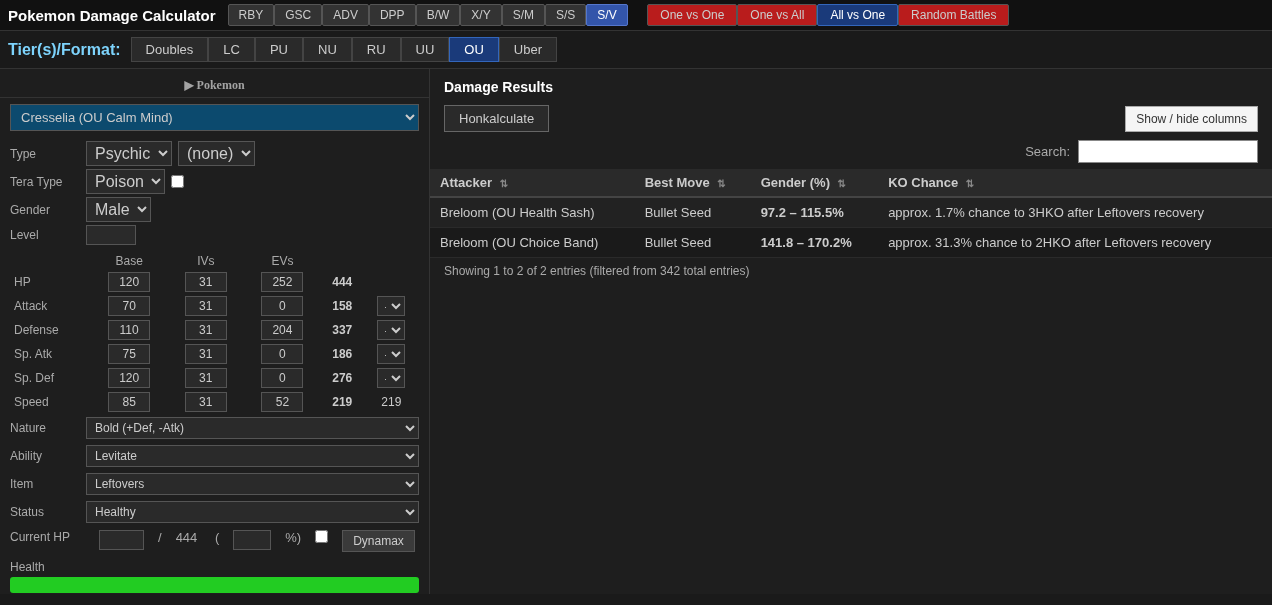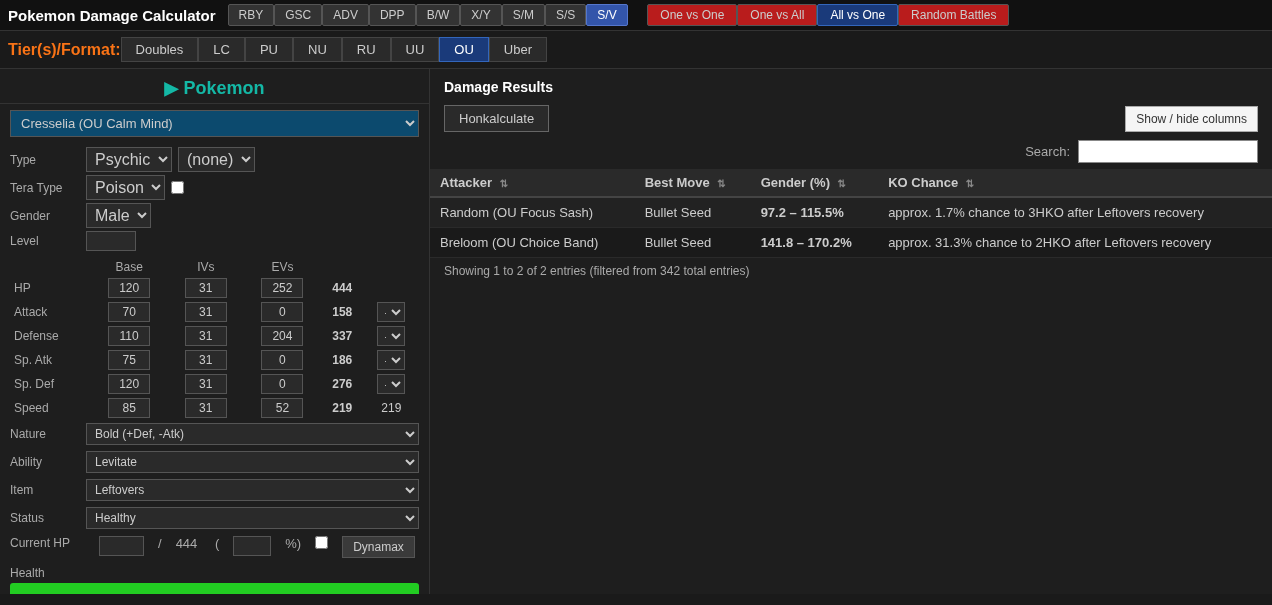--- a/index.html
+++ b/index.html
@@ -54,23 +54,24 @@
     }
     .format-bar {
       background: #1a1a1a;
       padding: 6px 8px;
       display: flex;
       align-items: center;
       gap: 0;
       border-bottom: 1px solid #333;
     }
     .format-label {
-      color: #f97316;
+      color: #7dd3fc;
       font-size: 16px;
       font-weight: bold;
+      margin-right: 10px;
     }
     .tier-btn {
       background: #2a2a2a;
       color: #ccc;
       border: 1px solid #444;
       padding: 4px 14px;
       cursor: pointer;
       font-size: 13px;
     }
     .tier-btn.active {
@@ -88,24 +89,25 @@
       border-right: 1px solid #333;
       padding: 0;
       flex-shrink: 0;
     }
     .pokemon-header {
       text-align: center;
       padding: 8px 0 4px 0;
       border-bottom: 1px solid #333;
     }
     .pokemon-header a {
-      color: #14b8a6;
+      color: #a3a3a3;
       text-decoration: none;
-      font-size: 18px;
+      font-size: 12px;
       font-weight: bold;
+      font-family: Liberation Serif, serif;
     }
     .pokemon-header a:before {
       content: '▶ ';
     }
     .pokemon-select-wrap {
       padding: 6px 10px;
     }
     .pokemon-select {
       width: 100%;
       background: #0c4a6e;
@@ -558,21 +560,21 @@
             <span class="sort-arrows">⇅</span>
           </th>
           <th>
             <span>KO Chance</span>
             <span class="sort-arrows">⇅</span>
           </th>
         </tr>
       </thead>
       <tbody id="results-tbody">
           <tr>
-            <td>Random (OU Focus Sash)</td>
+            <td>Breloom (OU Health Sash)</td>
             <td>Bullet Seed</td>
             <td class="damage-pct">97.2 – 115.5%</td>
             <td>approx. 1.7% chance to 3HKO after Leftovers recovery</td>
           </tr>
           <tr>
             <td>Breloom (OU Choice Band)</td>
             <td>Bullet Seed</td>
             <td class="damage-pct">141.8 – 170.2%</td>
             <td>approx. 31.3% chance to 2HKO after Leftovers recovery</td>
           </tr>

